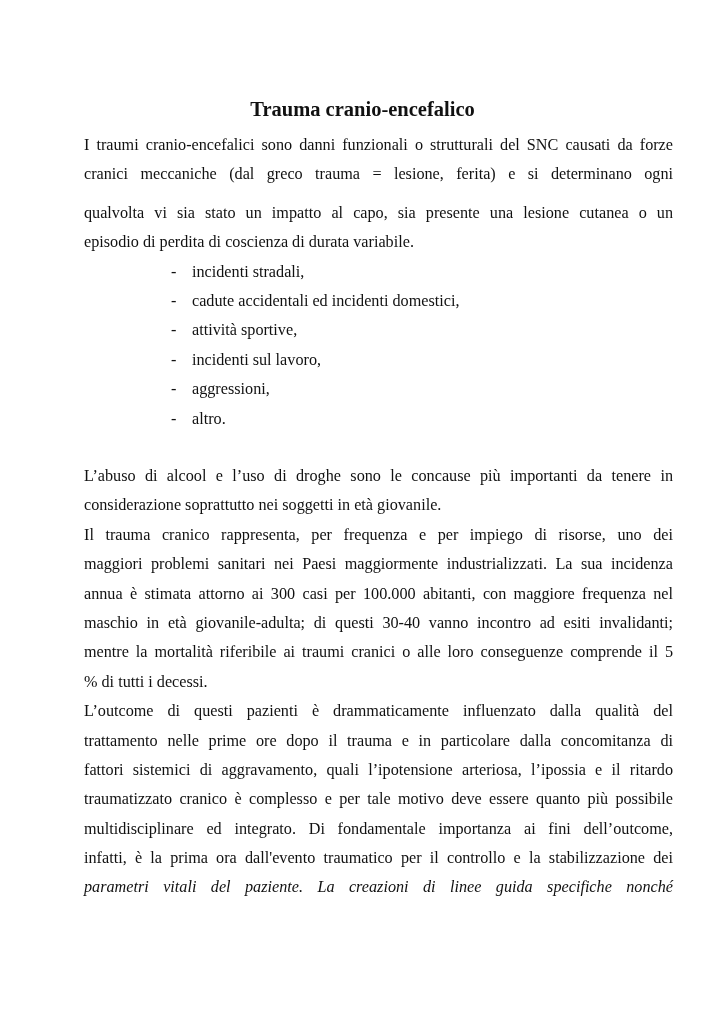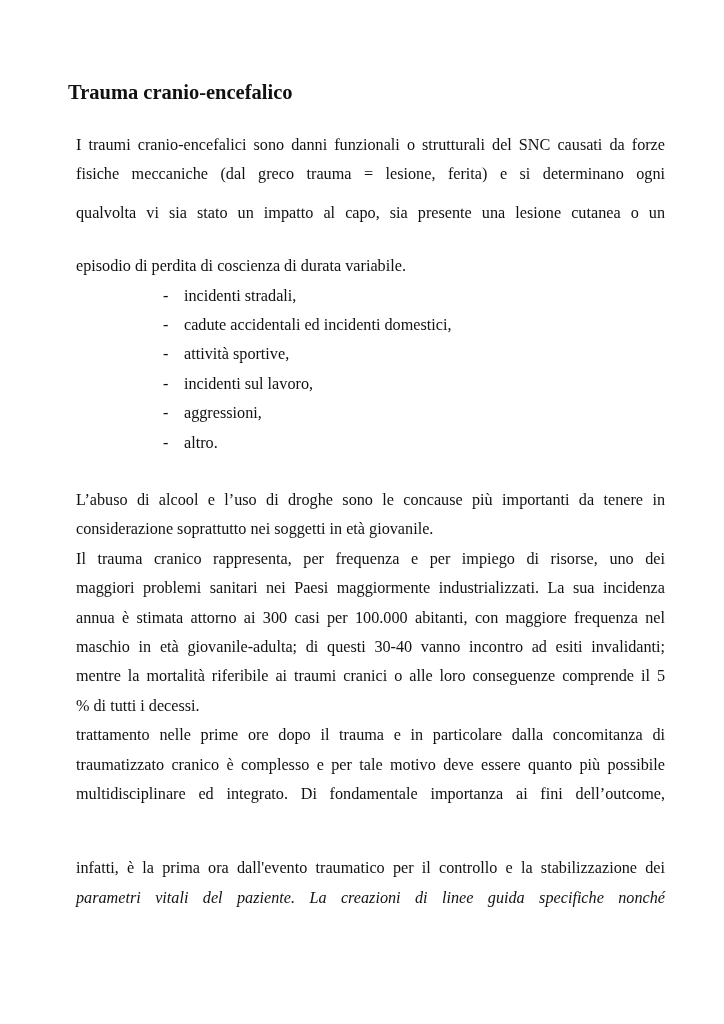--- a/index.html
+++ b/index.html
@@ -1,41 +1,41 @@
 <!DOCTYPE html>
 <html><head>
 <meta charset="utf-8">
 <style>
   html, body { margin: 0; padding: 0; background: #ffffff; }
   body { width: 724px; height: 1024px; position: relative; overflow: hidden;
          font-family: "Liberation Serif", "DejaVu Serif", serif; color: #111; }
   .page { position: absolute; left: 68px; top: 0; width: 589px; }
-  .title { position: absolute; left: 0; width: 589px; top: 78px; text-align: left;
+  .title { position: absolute; left: 0; width: 589px; top: 95px; text-align: center;
            font-weight: bold; font-size: 20.5px; line-height: 28px; }
-  .body { position: absolute; left: 8px; top: 131px; width: 589px;
+  .body { position: absolute; left: 16px; top: 131px; width: 589px;
           font-size: 16.2px; line-height: 29.4px; }
   .p { margin: 0; text-align: justify; }
   .line { display: block; text-align: justify; text-align-last: justify; white-space: nowrap; }
   .line.left { text-align-last: left; }
   .list { margin: 0; padding: 0; list-style: none; }
   .list li { position: relative; padding-left: 108px; }
   .list .dash { position: absolute; left: 87px; }
 </style>
 </head>
 <body>
 
 <div class="page">
   <div class="title">Trauma cranio-encefalico</div>
 
   <div class="body">
     <div class="p">
       <span class="line" style="white-space: normal; height: 29.4px; overflow: visible;">I traumi cranio-encefalici sono danni funzionali o strutturali del SNC causati da forze</span>
-      <span class="line" style="white-space: normal; height: 29.4px; overflow: visible;">fisiche meccaniche (dal greco trauma = lesione, ferita) e si determinano ogni</span>
+      <span class="line" style="white-space: normal; height: 29.4px; overflow: visible;">cranici meccaniche (dal greco trauma = lesione, ferita) e si determinano ogni</span>
       <span class="line" style="white-space: normal; height: 29.4px; overflow: visible; margin-top: 9px;">qualvolta vi sia stato un impatto al capo, sia presente una lesione cutanea o un</span>
-      <span class="line left" style="white-space: normal; height: 29.4px; overflow: visible; margin-top: 24px;">episodio di perdita di coscienza di durata variabile.</span>
+      <span class="line left" style="white-space: normal; height: 29.4px; overflow: visible;">episodio di perdita di coscienza di durata variabile.</span>
     </div>
 
 
     <ul class="list">
       <li><span class="dash">-</span><span>incidenti stradali,</span></li>
       <li><span class="dash">-</span><span>cadute accidentali ed incidenti domestici,</span></li>
       <li><span class="dash">-</span><span>attività sportive,</span></li>
       <li><span class="dash">-</span><span>incidenti sul lavoro,</span></li>
       <li><span class="dash">-</span><span>aggressioni,</span></li>
       <li><span class="dash">-</span><span>altro.</span></li>
@@ -49,20 +49,22 @@
     <div class="p">
       <span class="line" style="white-space: normal; height: 29.4px; overflow: visible;">Il trauma cranico rappresenta, per frequenza e per impiego di risorse, uno dei</span>
       <span class="line" style="white-space: normal; height: 29.4px; overflow: visible;">maggiori problemi sanitari nei Paesi maggiormente industrializzati. La sua incidenza</span>
       <span class="line" style="white-space: normal; height: 29.4px; overflow: visible;">annua è stimata attorno ai 300 casi per 100.000 abitanti, con maggiore frequenza nel</span>
       <span class="line" style="white-space: normal; height: 29.4px; overflow: visible;">maschio  in età giovanile-adulta; di questi 30-40 vanno incontro ad esiti invalidanti;</span>
       <span class="line" style="white-space: normal; height: 29.4px; overflow: visible;">mentre la mortalità riferibile ai traumi cranici o alle loro conseguenze comprende il 5</span>
       <span class="line left" style="white-space: normal; height: 29.4px; overflow: visible;">% di tutti i decessi.</span>
     </div>
 
     <div class="p">
+      <span class="line" style="white-space: normal; height: 29.4px; overflow: visible;"> L’outcome di questi pazienti è drammaticamente influenzato dalla qualità del</span>
       <span class="line" style="white-space: normal; height: 29.4px; overflow: visible;">trattamento nelle prime ore dopo il trauma e in particolare dalla concomitanza di</span>
+      <span class="line" style="white-space: normal; height: 29.4px; overflow: visible;">fattori sistemici di aggravamento, quali l’ipotensione arteriosa, l’ipossia e il ritardo</span>
       <span class="line" style="white-space: normal; height: 29.4px; overflow: visible;">traumatizzato cranico è complesso e per tale motivo deve essere quanto più possibile</span>
       <span class="line" style="white-space: normal; height: 29.4px; overflow: visible;">multidisciplinare ed integrato. Di fondamentale importanza ai fini dell’outcome,</span>
-      <span class="line" style="white-space: normal; height: 29.4px; overflow: visible; margin-top: 45px;">infatti, è la prima ora dall'evento traumatico per il controllo e la stabilizzazione  dei</span>
+      <span class="line" style="white-space: normal; height: 29.4px; overflow: visible;">infatti, è la prima ora dall'evento traumatico per il controllo e la stabilizzazione  dei</span>
       <span class="line" style="white-space: normal; height: 29.4px; overflow: visible; font-style: italic;">parametri vitali del paziente. La creazioni di linee guida specifiche nonché</span>
     </div>
   </div>
 </div>
 
 </body></html>

